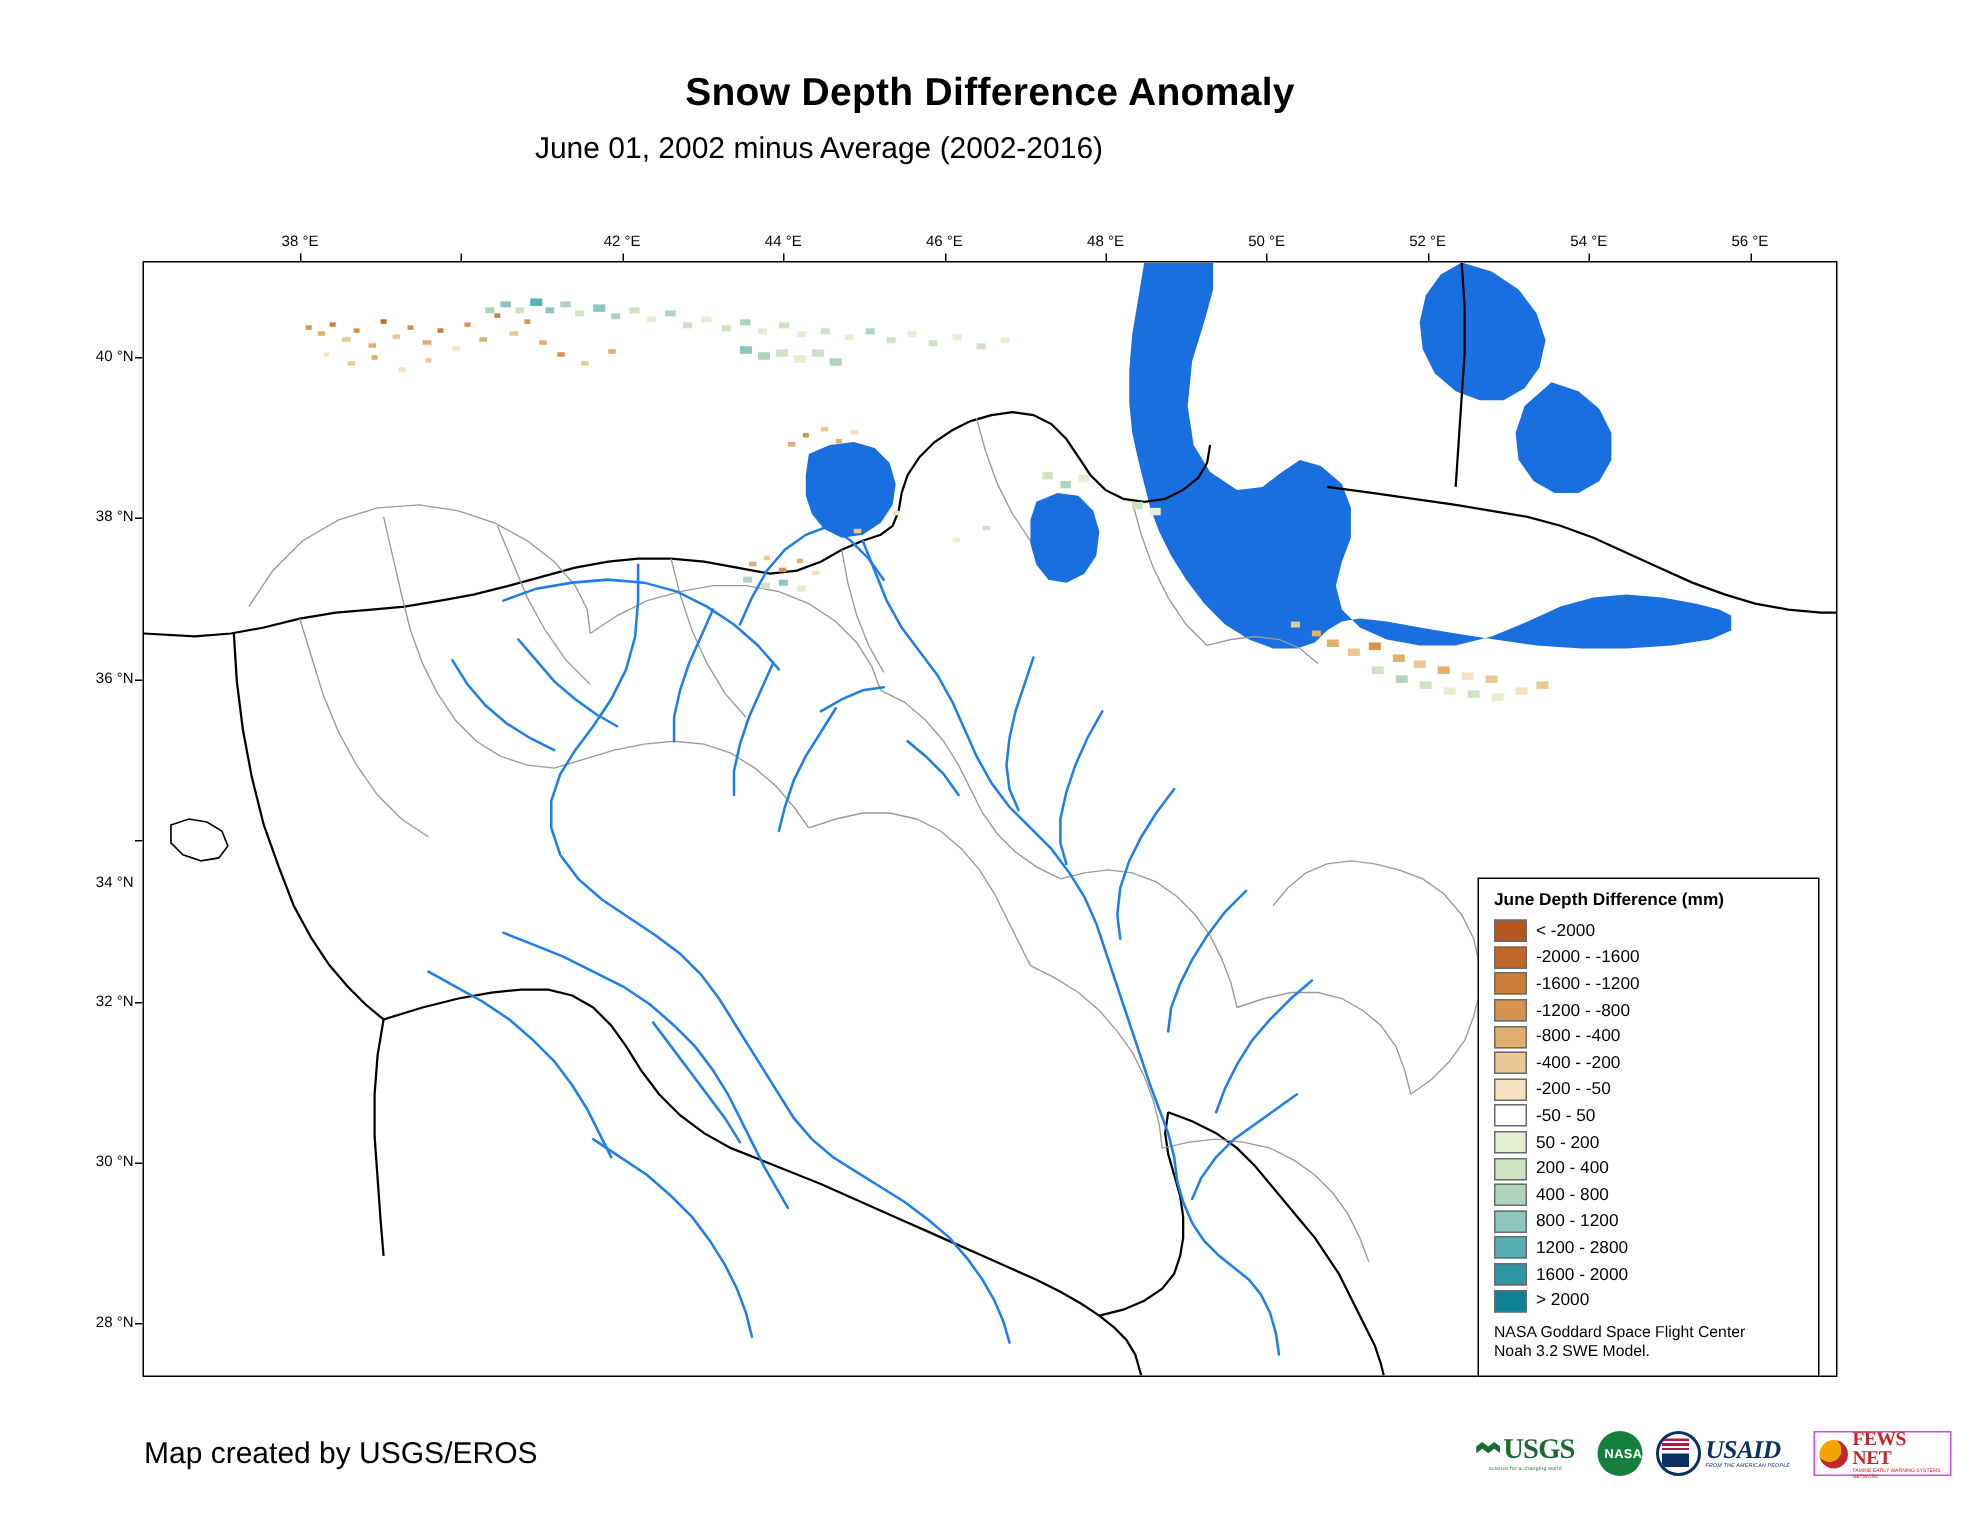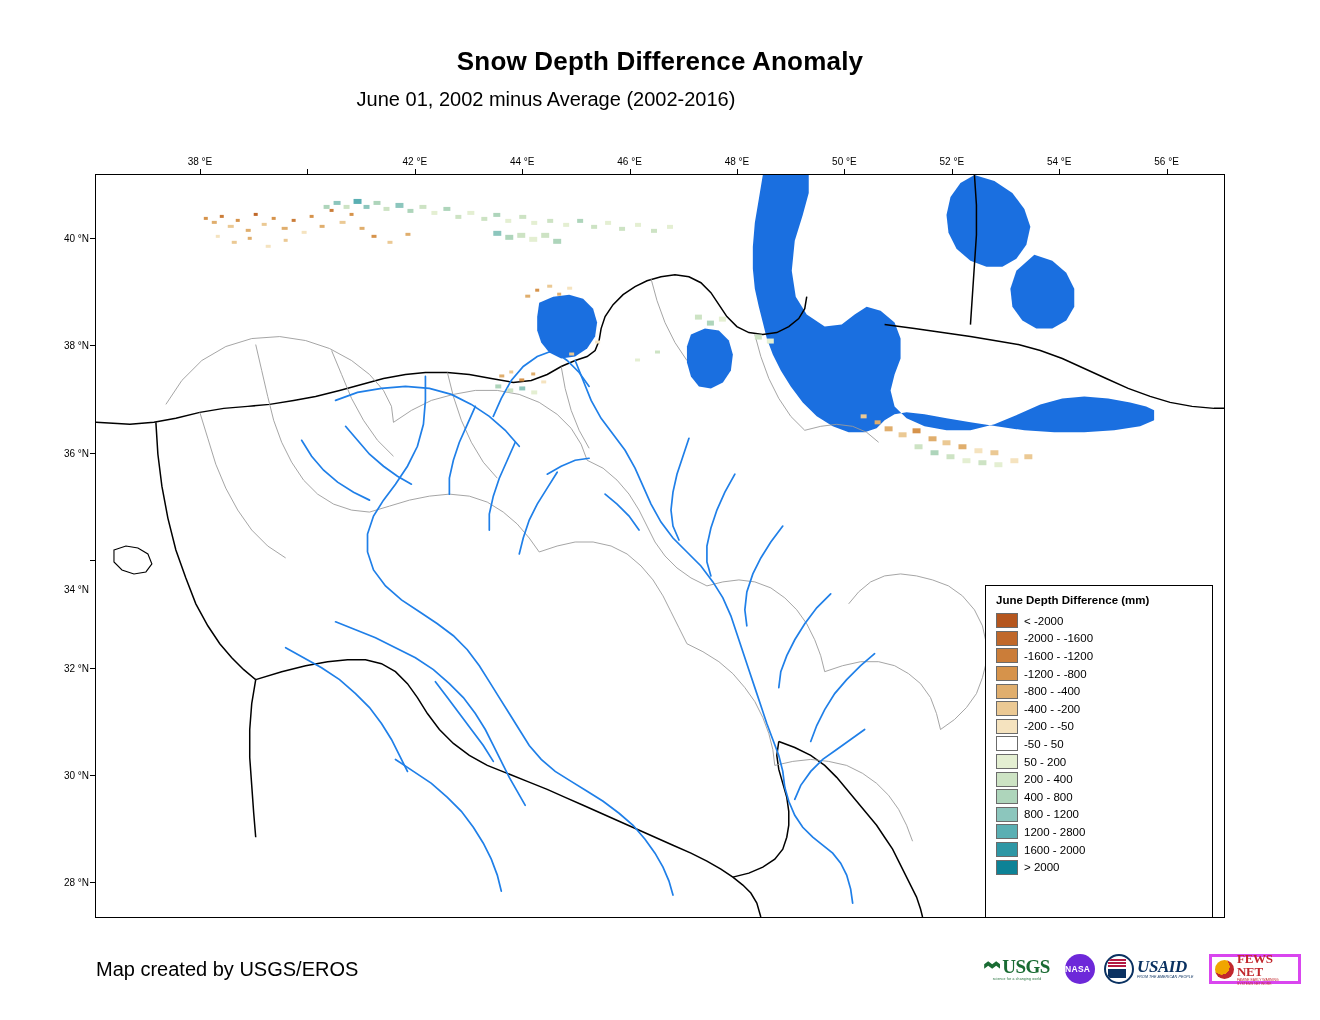--- a/index.html
+++ b/index.html
@@ -172,23 +172,23 @@
     font-size: 3.4px;
     color: #1a6b33;
     letter-spacing: 0.2px;
     margin-top: 1px;
   }
   
   #logo-nasa {
     width: 30px;
     height: 30px;
     border-radius: 50%;
-    background: #6d28d9;
+    background: #15803d;
     color: #fff;
-    justify-content: flex-start;
+    justify-content: flex-end;
     font-size: 8.5px;
     font-weight: bold;
     letter-spacing: 0.3px;
   }
   
   #logo-usaid {
     width: 96px;
   }
   #logo-usaid .usaid-seal {
     width: 26px;
@@ -228,21 +228,21 @@
   }
   #logo-usaid .usaid-tag {
     font-size: 3.6px;
     color: #0a3161;
     margin-top: 1.5px;
     letter-spacing: 0.1px;
   }
   
   #logo-fews {
     width: 92px;
-    border: 3px solid #d946ef;
+    border: 1px solid #d946ef;
     padding: 1px 3px;
     box-sizing: border-box;
   }
   #logo-fews .fews-globe {
     width: 19px;
     height: 19px;
     border-radius: 50%;
     background: radial-gradient(circle at 35% 35%, #f0a500 0 45%, #c1272d 46% 100%);
     margin-right: 3px;
     flex: 0 0 auto;
@@ -617,20 +617,24 @@
       </div>
       <div class="legend-row">
         <div class="legend-swatch" style="background: rgb(46, 151, 165);"></div>
         <div class="legend-label">1600 - 2000</div>
       </div>
       <div class="legend-row">
         <div class="legend-swatch" style="background: rgb(13, 130, 150);"></div>
         <div class="legend-label">&gt; 2000</div>
       </div>
     </div>
+  <div id="legend-credit">
+    <div>NASA Goddard Space Flight Center</div>
+    <div>Noah 3.2 SWE Model.</div>
+  </div>
 </div>
 
 <div id="footer-credit">Map created by USGS/EROS</div>
 
 <div id="logos">
 
   <div class="logo" id="logo-usgs">
     <div class="usgs-main">
       <div class="usgs-wave"></div>
       <div class="usgs-text">USGS</div>

